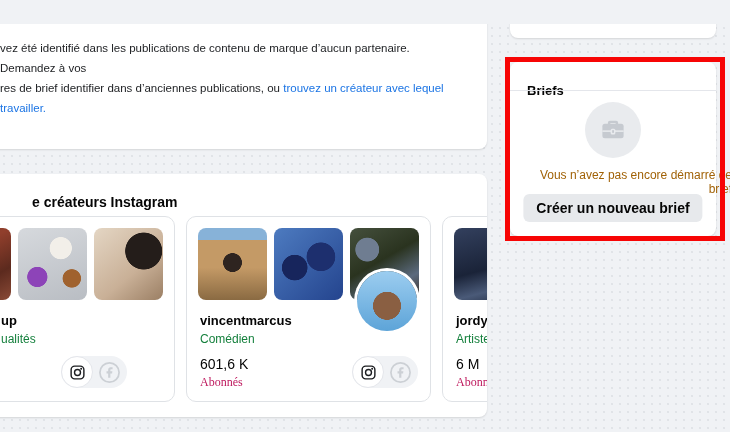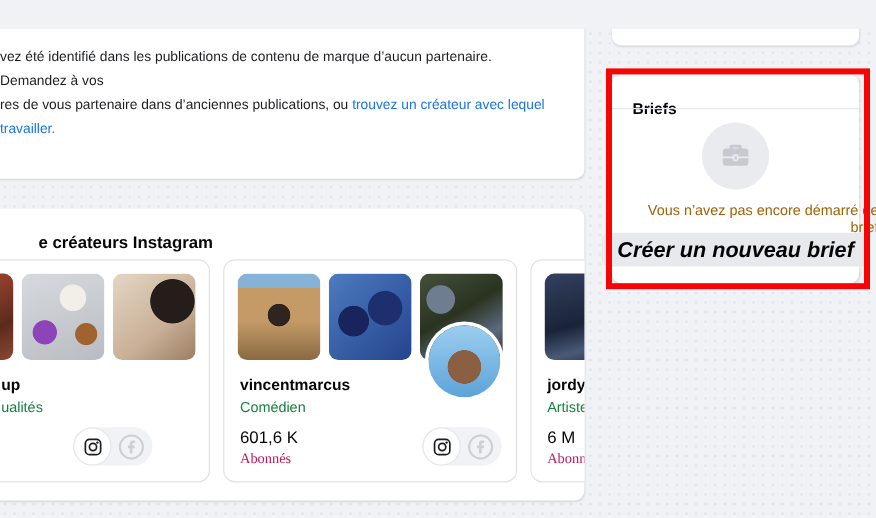--- a/index.html
+++ b/index.html
@@ -70,34 +70,34 @@
   
   .right-top{left:510px;top:-20px;width:206px;height:34px;border-radius:8px;}
   .briefs{left:510px;top:38px;width:206px;height:174px;border-radius:8px;}
   .briefs-title{position:absolute;left:17px;top:8px;font-size:13px;font-weight:700;color:#050505;}
   .briefs-divider{position:absolute;left:0;top:28px;width:100%;height:1px;background:#e4e6eb;}
   .briefs-icon-circle{position:absolute;left:50%;top:40px;margin-left:-28px;width:56px;height:56px;
     border-radius:50%;background:#e9ebee;display:flex;align-items:center;justify-content:center;}
   .briefs-empty{position:absolute;left:16px;top:106px;width:100%;text-align:right;font-size:12px;color:#a16207;}
   .briefs-btn{position:absolute;left:50%;top:132px;transform:translateX(-50%);
     height:28px;padding:0 13px;background:#e7e9ec;border:none;border-radius:6px;
-    font-family:"Liberation Sans",sans-serif;font-size:18px;font-weight:700;color:#050505;
-    white-space:nowrap;cursor:pointer;font-style:italic;}
+    font-family:"Liberation Sans",sans-serif;font-size:14px;font-weight:700;color:#050505;
+    white-space:nowrap;cursor:pointer;}
 
   .red-rect{position:absolute;left:505px;top:33px;width:220px;height:184px;
     border:5px solid #f70505;box-sizing:border-box;pointer-events:none;}
   .bottom-strip{position:absolute;left:0;top:427px;width:730px;height:5px;background:#e0e3e8;}
 </style>
 </head>
 <body>
 
 <div class="screen">
 
   <section class="panel section-a">
-    <p class="notice"><span>vez été identifié dans les publications de contenu de marque d’aucun partenaire. Demandez à vos</span><br><span>res de vous partenaire dans d’anciennes publications, ou </span><a>trouvez un créateur avec lequel travailler.</a></p>
+    <p class="notice"><span>vez été identifié dans les publications de contenu de marque d’aucun partenaire. Demandez à vos</span><br><span>res de brief identifier dans d’anciennes publications, ou </span><a>trouvez un créateur avec lequel travailler.</a></p>
   </section>
 
   <section class="panel section-b">
     <h2 class="sb-heading">e créateurs Instagram</h2>
 
     <div class="card card1">
       <div class="thumbs">
         <div class="thumb t-c1a"></div>
         <div class="thumb t-c1b"></div>
         <div class="thumb t-c1c"></div>

